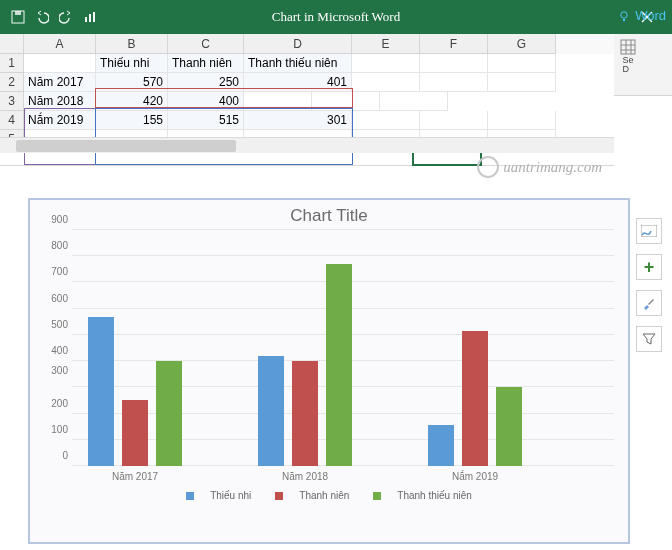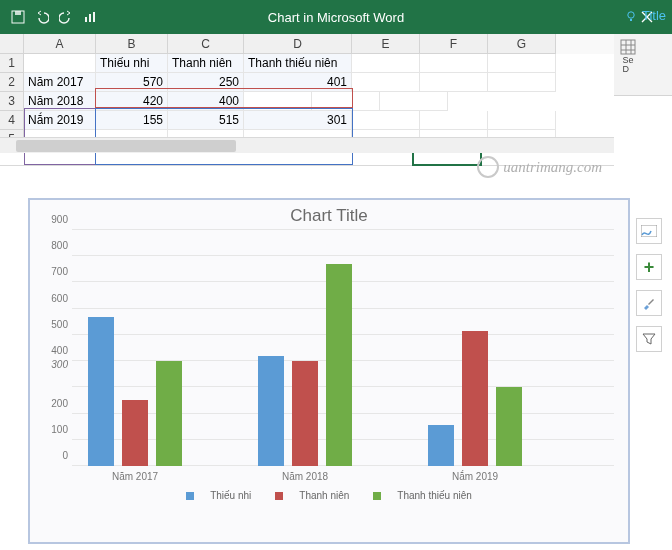--- a/index.html
+++ b/index.html
@@ -1,18 +1,18 @@
 <!DOCTYPE html>
 <html><head>
 <meta charset="utf-8">
 <style>
   * { box-sizing: border-box; margin: 0; padding: 0; }
   body { font-family: "Segoe UI", Arial, sans-serif; font-size: 12px; background: #fff; width: 672px; height: 550px; overflow: hidden; position: relative; }
   
-  .titlebar { background: #217346; height: 34px; display: flex; align-items: center; color: #fff; position: relative; }
+  .titlebar { background: #217346; height: 34px; display: flex; align-items: center; color: #fff; position: relative; font-family: Liberation Serif, serif; }
   .qat { display: flex; gap: 4px; padding-left: 8px; align-items: center; }
   .qat-item { width: 20px; height: 20px; display: flex; align-items: center; justify-content: center; opacity: 0.95; }
   .titlebar-title { position: absolute; left: 0; right: 0; text-align: center; font-size: 13px; font-weight: 400; pointer-events: none; }
   .close-btn { position: absolute; right: 8px; top: 0; width: 34px; height: 34px; display: flex; align-items: center; justify-content: center; color:#fff; }
   .tell-me { position: absolute; right: 6px; top: 8px; color: #4cc3f0; font-size: 13px; display:flex; align-items:center; gap:4px;}
   .ribbon-frag { position: absolute; right: 0; top: 34px; height: 62px; width: 58px; display:flex; flex-direction: row; background:#f3f3f3; border-bottom:1px solid #d4d4d4;}
   .ribbon-btn { width:28px; display:flex; flex-direction:column; align-items:center; justify-content:flex-start; padding-top:4px; font-size:9px; color:#444;}
   
   .sheet-area { position: absolute; left: 0; top: 34px; right: 58px; height: 132px; background: #fff; border-bottom:1px solid #d9d9d9;}
   .col-headers { display: flex; height: 20px; background: #f9f9f9; }
@@ -92,21 +92,21 @@
         <path d="M1 1l10 10M11 1L1 11" stroke="#fff" stroke-width="1.4"></path>
       </svg>
     </div>
 </div>
 
 <div class="tell-me">
   <svg width="14" height="14" viewBox="0 0 14 14">
       <circle cx="7" cy="6" r="3.2" fill="none" stroke="#4cc3f0"></circle>
       <path d="M6 10h2v2H6z" fill="#4cc3f0"></path>
     </svg>
-  <span>Title</span>
+  <span>Word</span>
 </div>
 
 <div class="ribbon-frag">
   <div class="ribbon-btn">
     <svg width="18" height="18" viewBox="0 0 18 18">
         <rect x="2" y="2" width="14" height="14" fill="none" stroke="#888"></rect>
         <path d="M2 7h14M2 12h14M7 2v14M12 2v14" stroke="#888"></path>
       </svg>
     <span style="white-space:pre-line; line-height:1;">Se
 D</span>
@@ -189,21 +189,21 @@
     <span>uantrimang.com</span>
   </div>
 
 <div class="chart-container">
   <div class="chart-title">Chart Title</div>
   <div class="plot">
     <div class="y-axis" id="yaxis">
         <div class="y-tick" style="bottom: 0px;">0</div>
         <div class="y-tick" style="bottom: 26.2222px; margin-top: 23px;">100</div>
         <div class="y-tick" style="bottom: 52.4444px;">200</div>
-        <div class="y-tick" style="bottom: 91px; font-style: italic;">300</div>
+        <div class="y-tick" style="bottom: 85px;">300</div>
         <div class="y-tick" style="bottom: 104.889px;">400</div>
         <div class="y-tick" style="bottom: 131.111px;">500</div>
         <div class="y-tick" style="bottom: 157.333px;">600</div>
         <div class="y-tick" style="bottom: 183.556px;">700</div>
         <div class="y-tick" style="bottom: 209.778px;">800</div>
         <div class="y-tick" style="bottom: 236px;">900</div>
       </div>
     <div class="grid" id="grid">
         <div class="gline" style="bottom: 0px;"></div>
         <div class="gline" style="bottom: 26.2222px;"></div>

